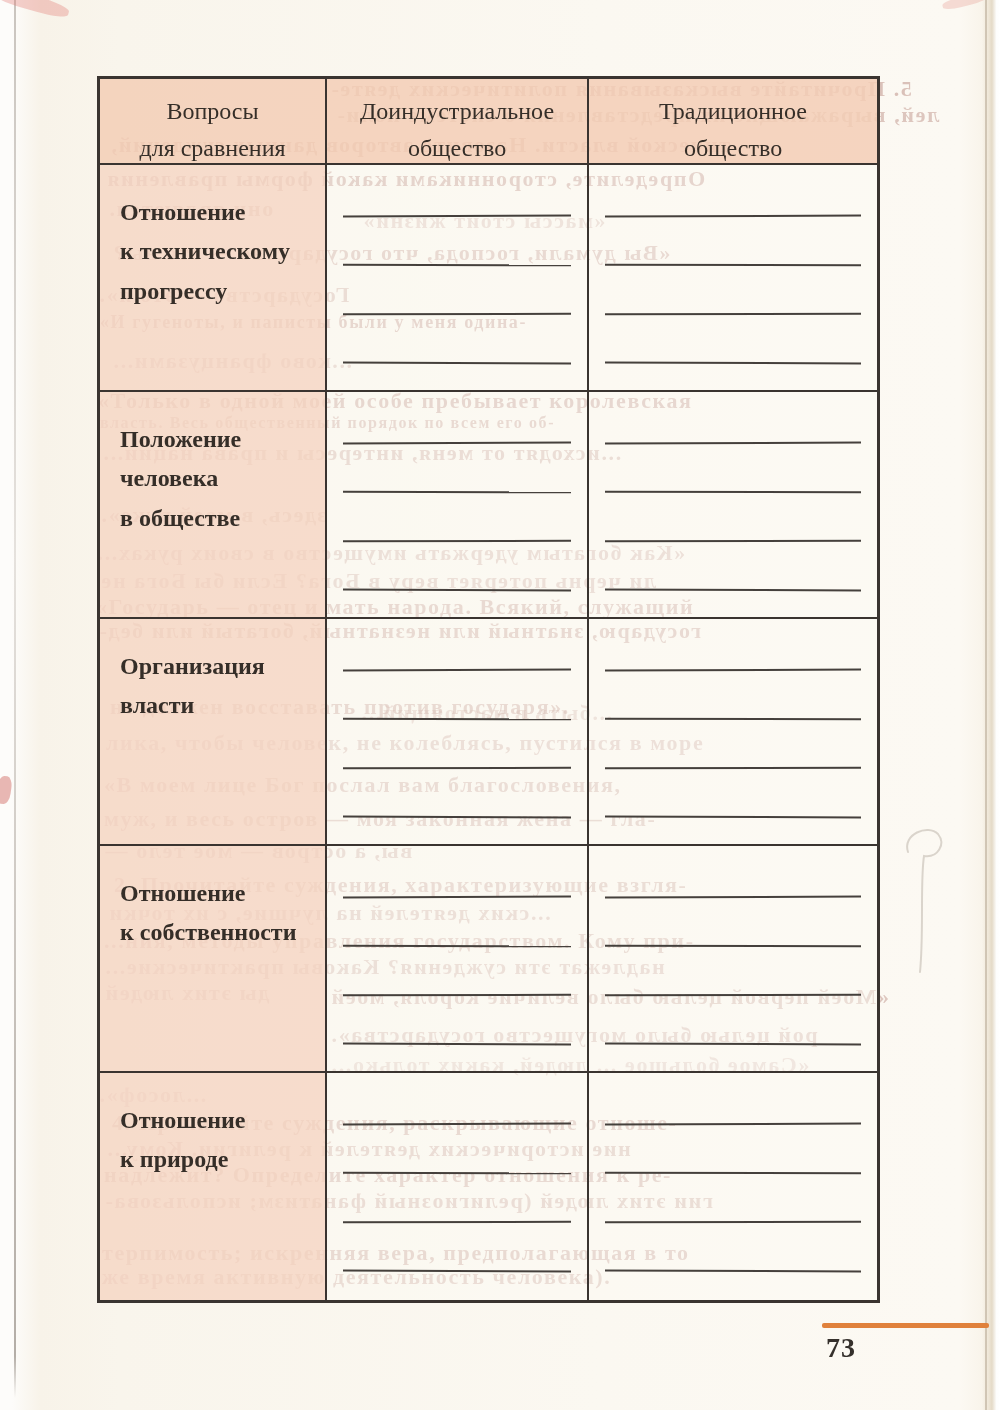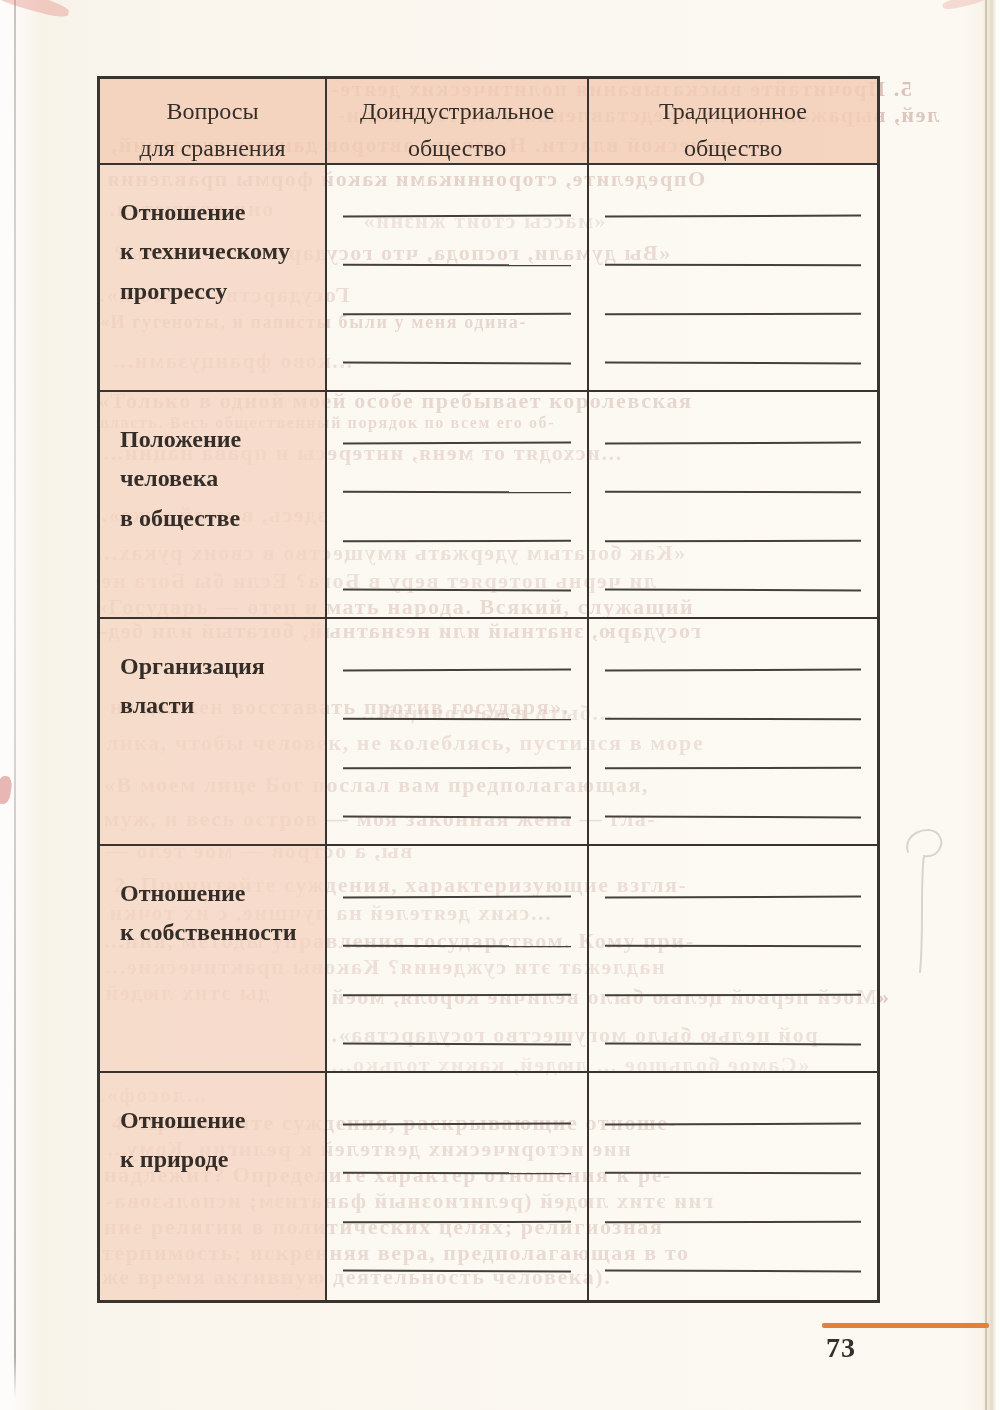--- a/index.html
+++ b/index.html
@@ -67,37 +67,36 @@
       <span class="bleed" style="left: 100px; top: 414px; opacity: 0.5; font-size: 16px;">власть. Весь общественный порядок по всем его об-</span>
       <span class="bleed mir" style="left: 102px; top: 440px; opacity: 0.45; font-size: 22px;">...исходят от меня, интересы и права нации...</span>
       <span class="bleed mir" style="left: 100px; top: 502px; opacity: 0.45; font-size: 22px;">здесь, в моей руке».</span>
       <span class="bleed mir" style="left: 96px; top: 540px; opacity: 0.4; font-size: 22px;">«Как богатым удержать имущество в своих руках...</span>
       <span class="bleed mir" style="left: 100px; top: 568px; opacity: 0.4; font-size: 22px;">ли чернь потеряет веру в Бога? Если бы Бога не</span>
       <span class="bleed" style="left: 96px; top: 594px; opacity: 0.5; font-size: 22px;">«Государь — отец и мать народа. Всякий, служащий</span>
       <span class="bleed mir" style="left: 98px; top: 618px; opacity: 0.5; font-size: 22px;">государю, знатный или незнатный, богатый или бед-</span>
       <span class="bleed" style="left: 110px; top: 694px; opacity: 0.5; font-size: 22px;">не должен восставать против государя».</span>
       <span class="bleed mir" style="left: 360px; top: 700px; opacity: 0.35; font-size: 22px;">...быть в настоящий...</span>
       <span class="bleed" style="left: 106px; top: 730px; opacity: 0.4; font-size: 22px;">лика, чтобы человек, не колеблясь, пустился в море</span>
-      <span class="bleed" style="left: 104px; top: 772px; opacity: 0.45; font-size: 22px;">«В моем лице Бог послал вам предполагающая,</span>
+      <span class="bleed" style="left: 104px; top: 772px; opacity: 0.45; font-size: 22px;">«В моем лице Бог послал вам благословения,</span>
       <span class="bleed" style="left: 104px; top: 806px; opacity: 0.45; font-size: 22px;">муж, и весь остров — моя законная жена — гла-</span>
       <span class="bleed mir" style="left: 104px; top: 838px; opacity: 0.4; font-size: 22px;">вы, а остров — мое тело —</span>
       <span class="bleed" style="left: 114px; top: 872px; opacity: 0.45; font-size: 22px;">2. Прочитайте суждения, характеризующие взгля-</span>
       <span class="bleed mir" style="left: 108px; top: 900px; opacity: 0.4; font-size: 22px;">...ских деятелей на лучшие, с их точки</span>
       <span class="bleed" style="left: 104px; top: 928px; opacity: 0.45; font-size: 22px; text-align: right;">...ния, методы управления государством. Кому при-</span>
       <span class="bleed mir" style="left: 104px; top: 954px; opacity: 0.4; font-size: 22px;">надлежат эти суждения? Каковы практические...</span>
       <span class="bleed mir" style="left: 104px; top: 980px; opacity: 0.4; font-size: 22px;">ды этих людей</span>
       <span class="bleed mir" style="left: 330px; top: 984px; opacity: 0.45; font-size: 22px;">«Моей первой целью было величие короля, моей</span>
       <span class="bleed mir" style="left: 330px; top: 1022px; opacity: 0.4; font-size: 22px;">рой целью было могущество государства».</span>
       <span class="bleed mir" style="left: 330px; top: 1052px; opacity: 0.3; font-size: 22px;">«Самое большое ... людей, каких только...</span>
       <span class="bleed mir" style="left: 98px; top: 1082px; opacity: 0.35; font-size: 22px;">...лософ».</span>
       <span class="bleed" style="left: 112px; top: 1110px; opacity: 0.5; font-size: 22px;">4. Прочитайте суждения, раскрывающие отноше-</span>
       <span class="bleed mir" style="left: 106px; top: 1136px; opacity: 0.45; font-size: 22px;">ние исторических деятелей к религии. Кому...</span>
       <span class="bleed" style="left: 104px; top: 1162px; opacity: 0.5; font-size: 22px;">надлежит? Определите характер отношения к ре-</span>
       <span class="bleed mir" style="left: 104px; top: 1188px; opacity: 0.45; font-size: 22px;">гии этих людей (религиозный фанатизм; использова-</span>
-      <span class="bleed" style="left: 104px; top: 1214px; opacity: 0.5; font-size: 22px;">ние религии в политических целях; религиозная</span>
       <span class="bleed" style="left: 102px; top: 1240px; opacity: 0.5; font-size: 22px;">терпимость; искренняя вера, предполагающая в то</span>
       <span class="bleed" style="left: 102px; top: 1264px; opacity: 0.45; font-size: 22px;">же время активную деятельность человека).</span>
     </div>
 
   <div class="fold-line"></div>
   <div class="edge-right"></div>
   <div class="edge-right-line"></div>
   <div class="streak streak-tl"></div>
   <div class="streak streak-tr"></div>
   <div class="streak streak-left"></div>

